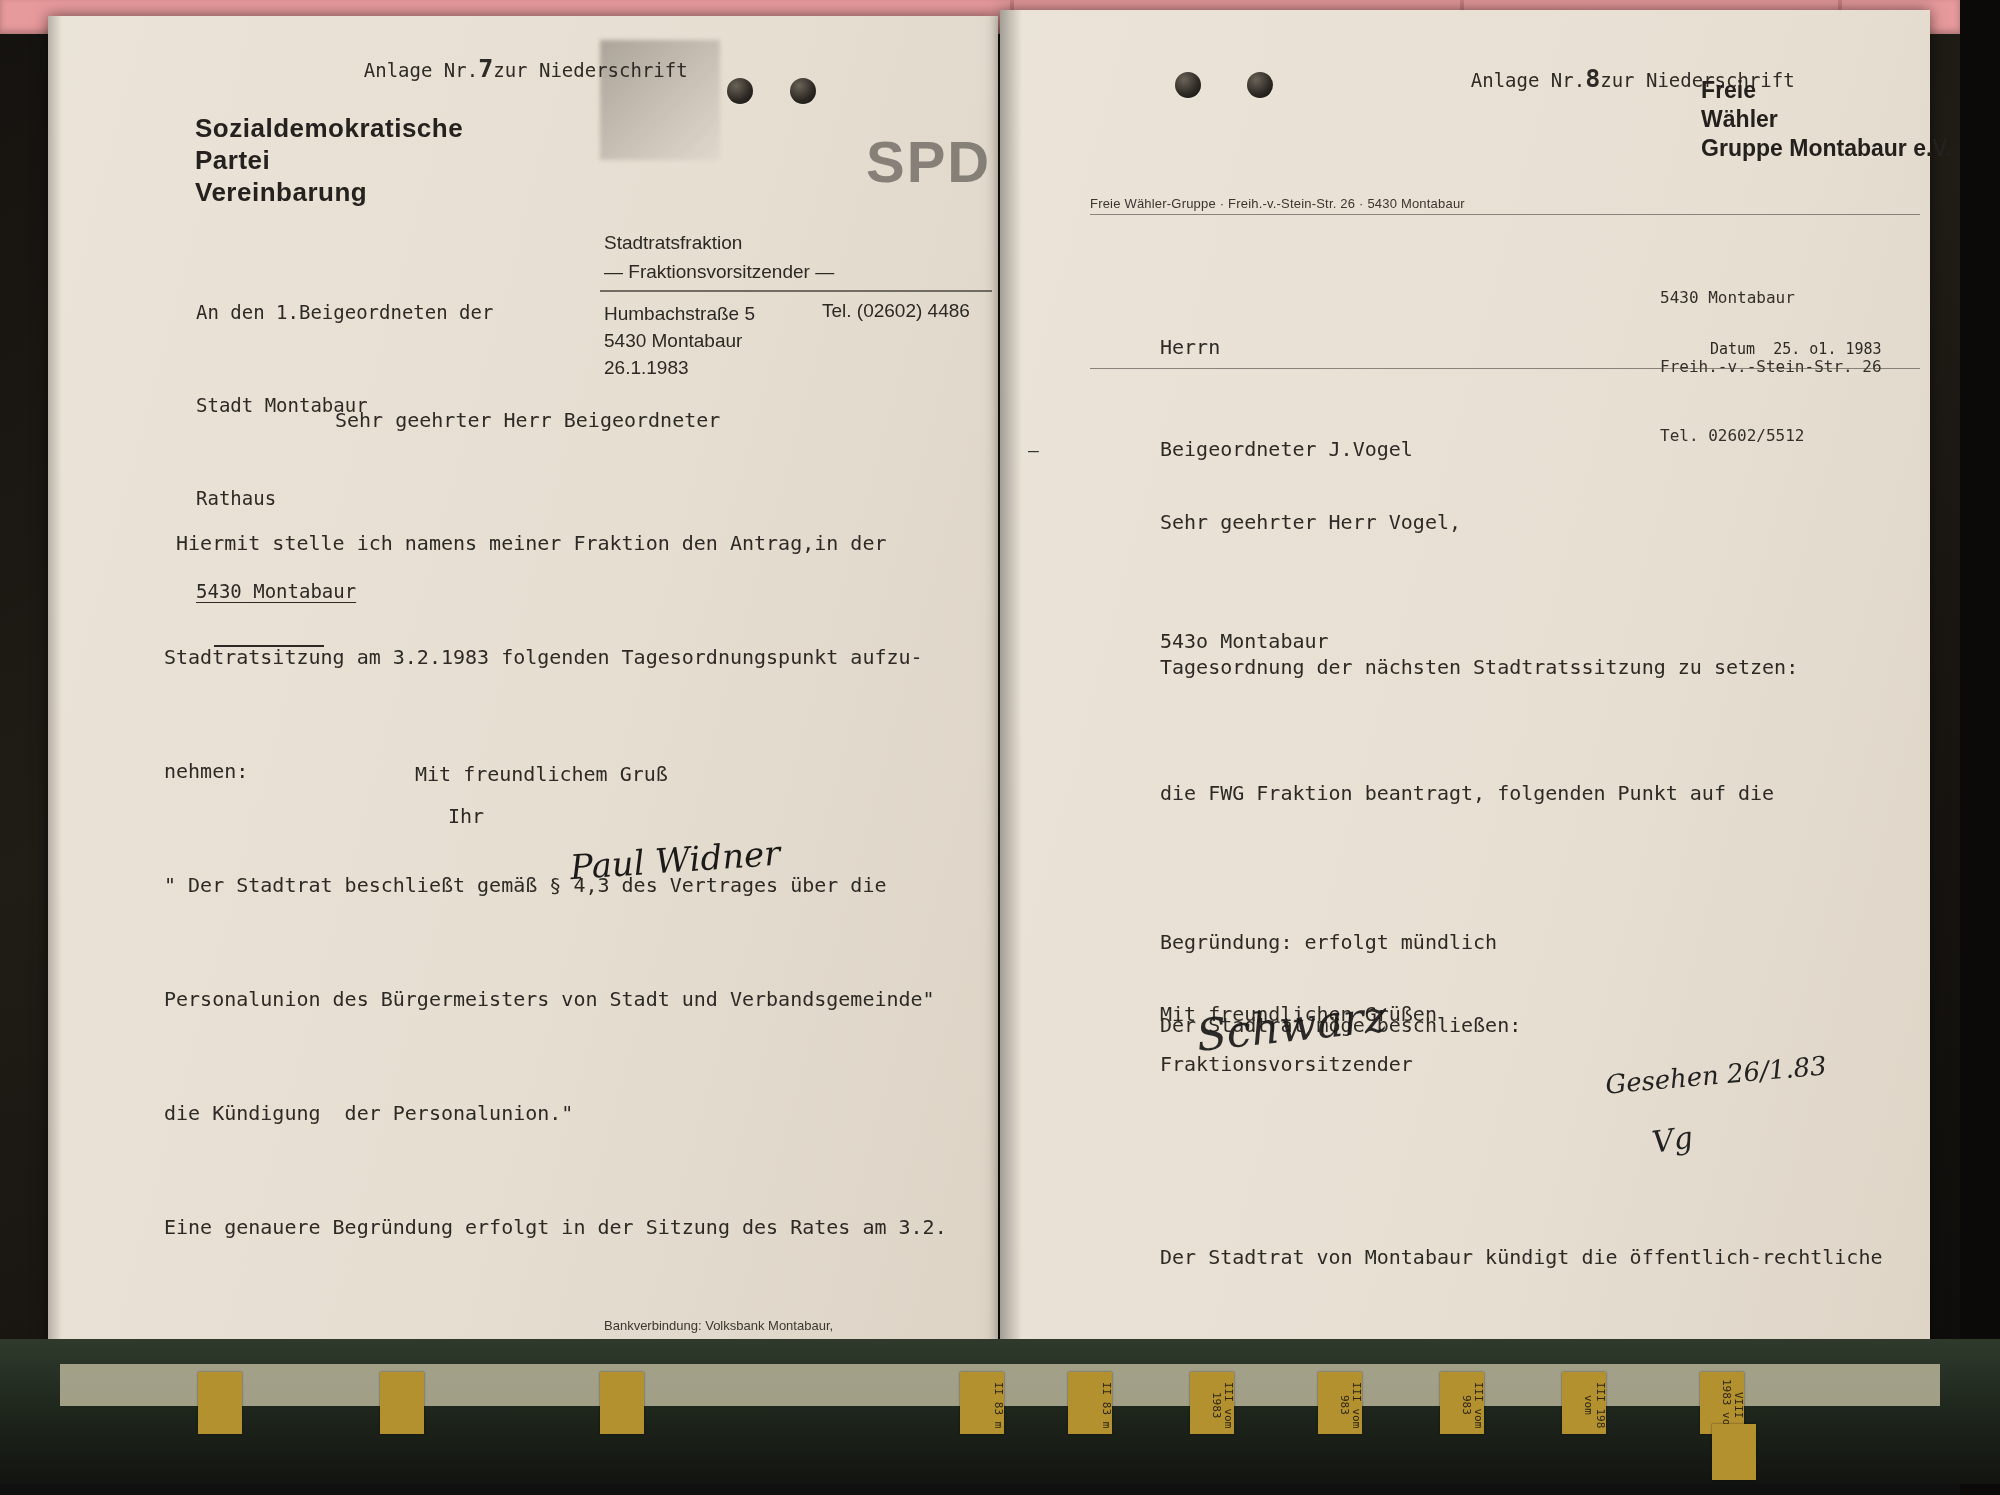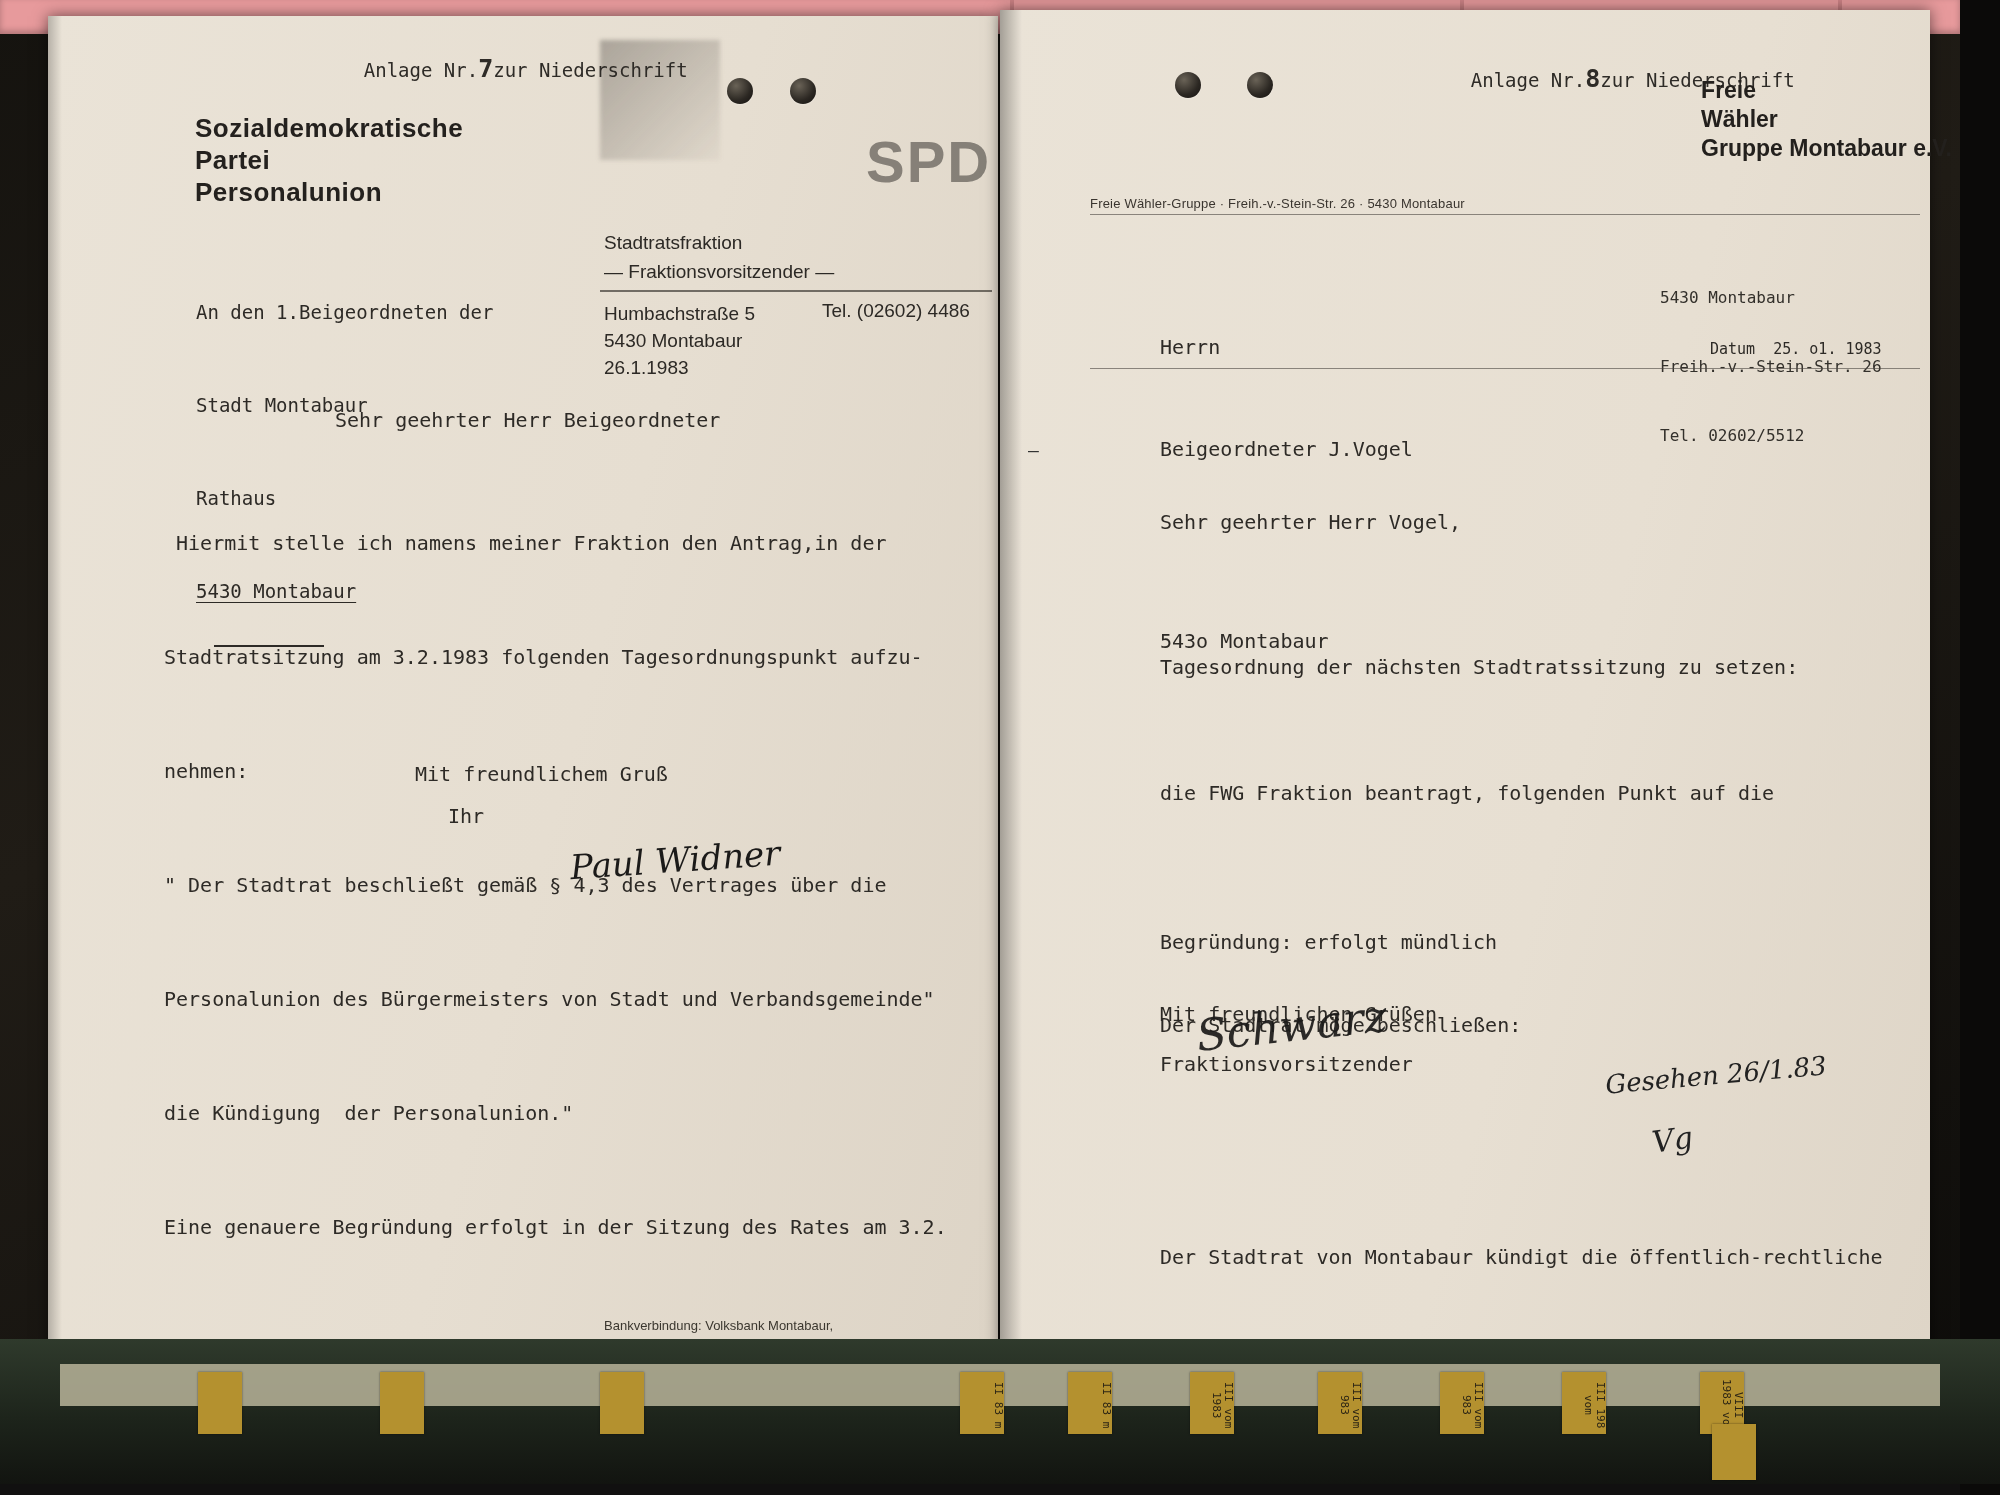--- a/index.html
+++ b/index.html
@@ -175,21 +175,21 @@
 
   <div class="smudge"></div>
 
   <div class="hdr-anlage" style="left:318px;top:32px;">
     <span>Anlage Nr.</span><span class="anlage-num">7</span><span>zur Niederschrift</span>
   </div>
 
   <div class="spd-name">
     <div>Sozialdemokratische</div>
     <div>Partei</div>
-    <div>Personalunion</div>
+    <div>Vereinbarung</div>
   </div>
   <div class="spd-mark">SPD</div>
 
   <div class="typed" style="position:absolute;left:196px;top:235px;font-size:19px;line-height:31px;">
     <div>An den 1.Beigeordneten der</div>
     <div>Stadt Montabaur</div>
     <div>Rathaus</div>
     <div style="text-decoration:underline;text-underline-offset:4px;">5430 Montabaur</div>
   </div>
 

